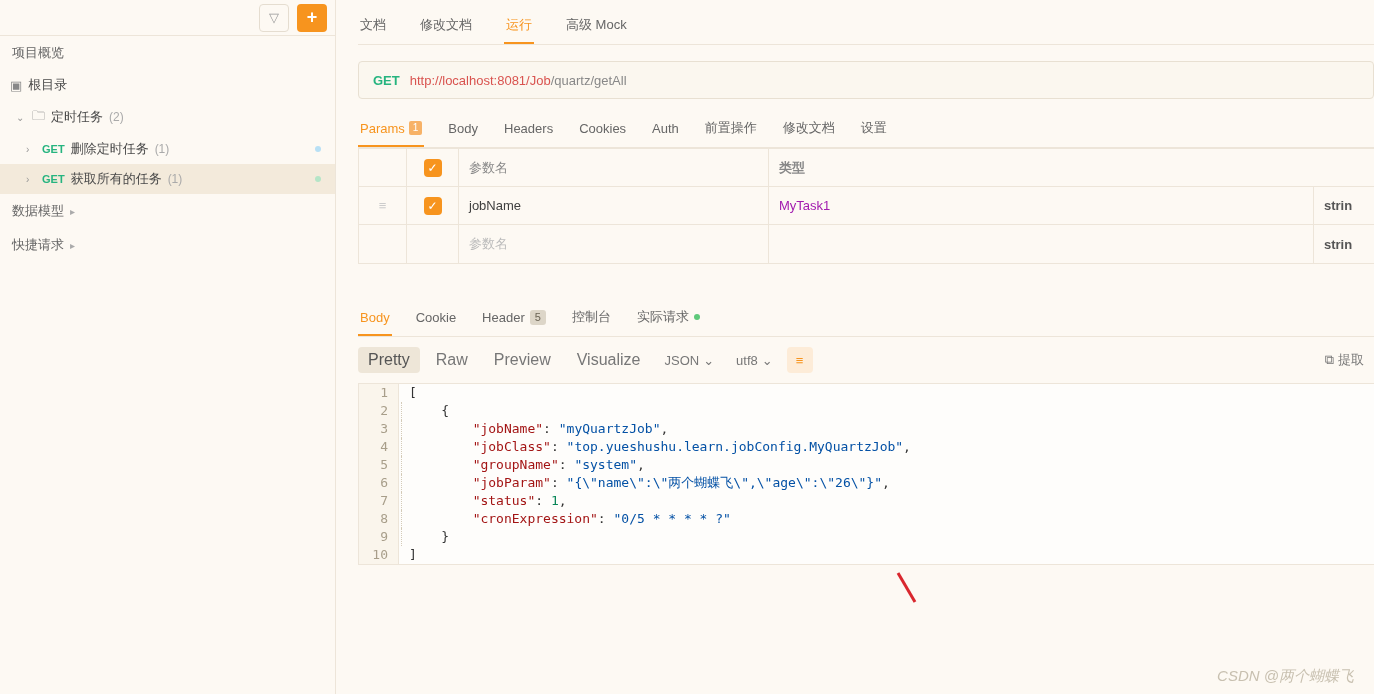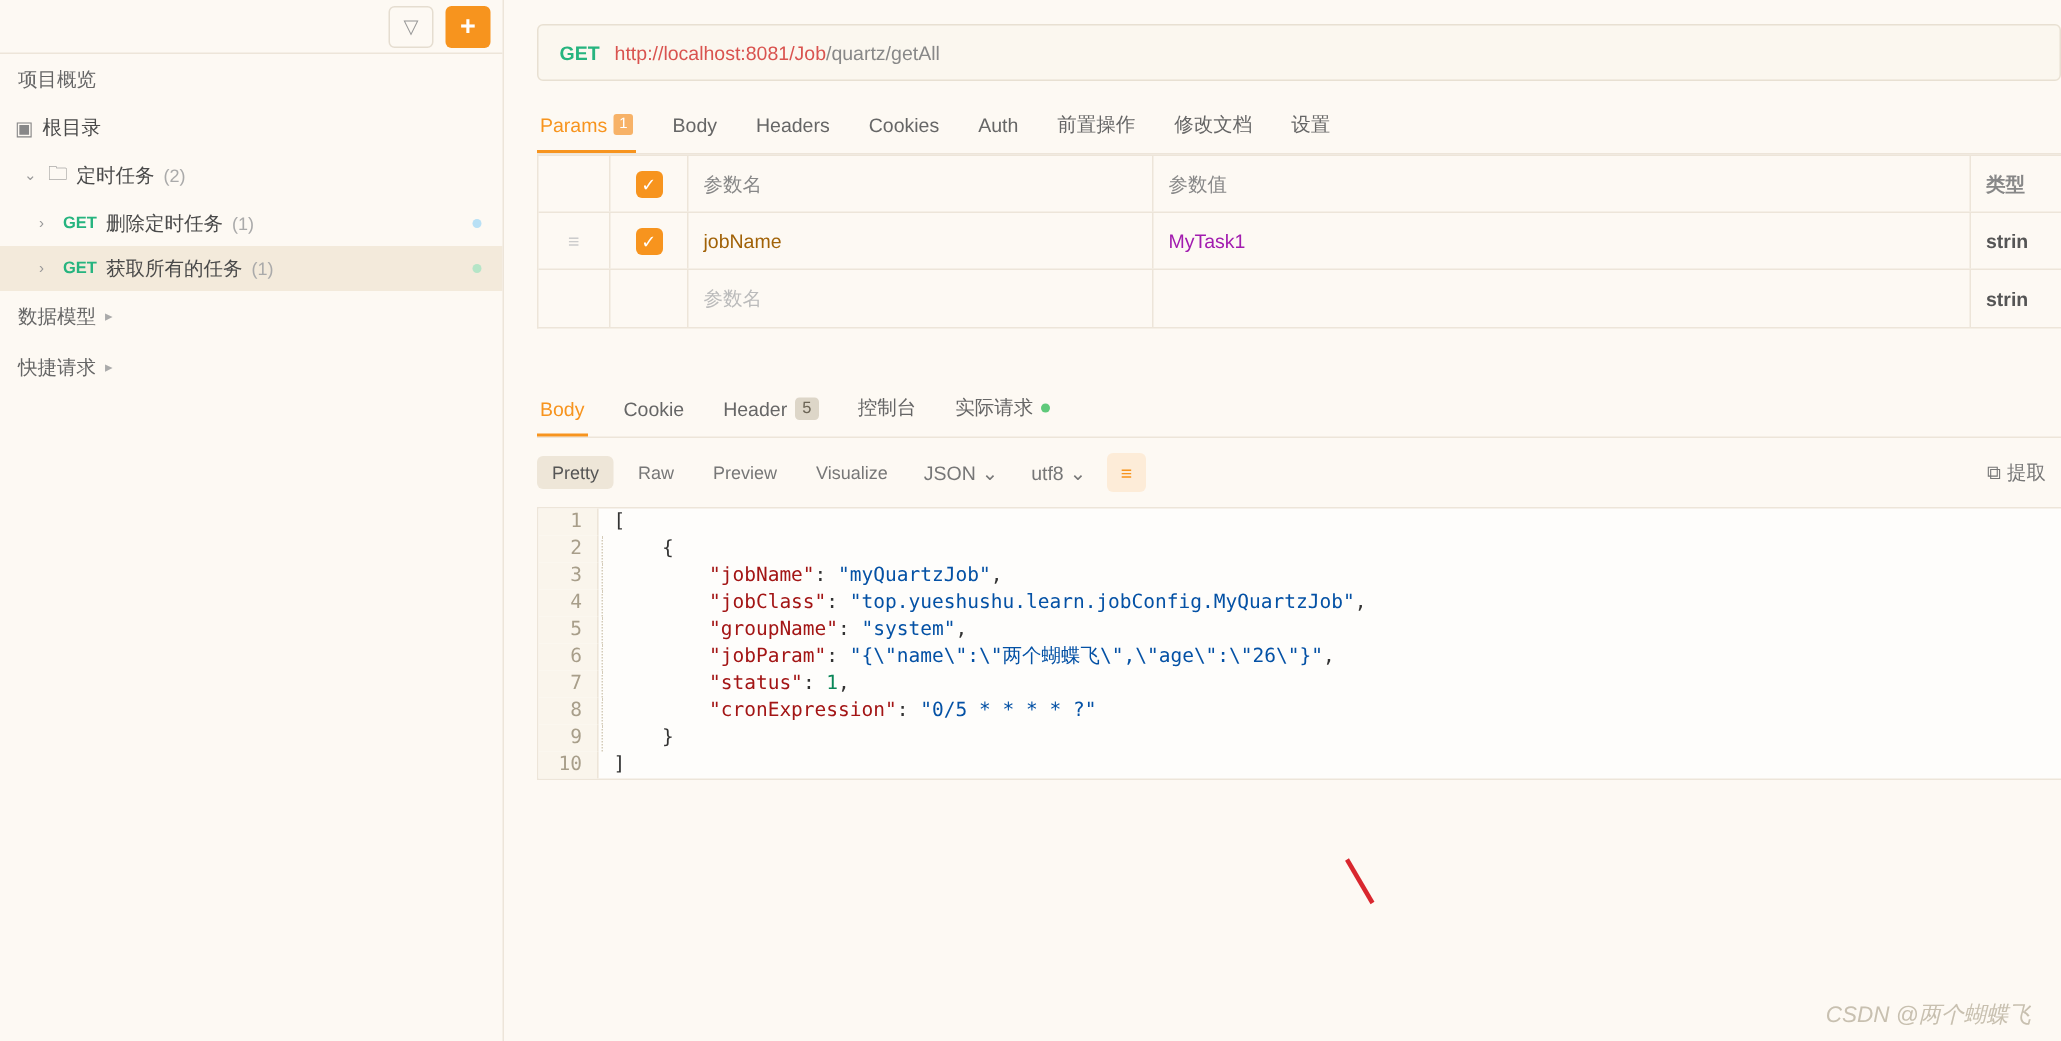--- a/index.html
+++ b/index.html
@@ -44,21 +44,21 @@
 .qc-type { width: 60px; border-right: none; font-weight: bold; }
 .chk { width: 18px; height: 18px; border-radius: 4px; background: #f7941e; color: #fff; display: flex; align-items: center; justify-content: center; font-size: 12px; }
 .placeholder { color: #bbb; }
 .response-tabs { display: flex; gap: 22px; margin-top: 36px; border-bottom: 1px solid #ede5d9; }
 .resp-tab { padding: 8px 2px; color: #666; cursor: pointer; border-bottom: 2px solid transparent; display: flex; align-items: center; gap: 5px; }
 .resp-tab.active { color: #f7941e; border-bottom-color: #f7941e; }
 .badge-num { background: #ddd6c8; color: #6b6455; font-size: 11px; border-radius: 3px; padding: 0 5px; line-height: 15px; }
 .green-dot { width: 6px; height: 6px; border-radius: 50%; background: #5fc97a; display: inline-block; }
 .toolbar { display: flex; align-items: center; gap: 6px; padding: 10px 0; justify-content: space-between; }
 .tb-left { display: flex; align-items: center; gap: 6px; }
-.tb-btn { padding: 4px 10px; border-radius: 4px; background: transparent; color: #777; cursor: pointer; font-size: 12px; }
+.tb-btn { padding: 4px 10px; border-radius: 4px; background: transparent; color: #777; cursor: pointer; font-size: 16px; }
 .tb-btn.active { background: #eee6d8; color: #555; }
 .tb-sel { padding: 4px 8px; color: #777; display: flex; align-items: center; gap: 4px; cursor: pointer; }
 .tb-icon { width: 26px; height: 26px; border-radius: 4px; display: flex; align-items: center; justify-content: center; color: #f7941e; cursor: pointer; }
 .tb-icon.filled { background: #fdecd8; }
 .extract-btn { display: flex; align-items: center; gap: 4px; color: #777; cursor: pointer; padding-right: 10px; }
 .code { border: 1px solid #ede5d9; border-right: none; font-family: Consolas, Monaco, monospace; font-size: 13px; line-height: 18px; background: #fefdfb; }
 .code-line { display: flex; }
 .gutter { width: 40px; text-align: right; padding-right: 10px; color: #a89e8a; background: #faf5ec; user-select: none; border-right: 1px solid #ede5d9; }
 .code-txt { padding-left: 10px; white-space: pre; }
 .brace-line { border-left: 1px dotted #d4cbb8; margin-left: 2px; padding-left: 8px; }
@@ -111,20 +111,26 @@
       <span>数据模型</span>
       <span class="caret">▸</span>
     </div>
   <div class="nav-item">
       <span>快捷请求</span>
       <span class="caret">▸</span>
     </div>
 </div>
 
 <div class="main">
+  <div class="tabs">
+    <div class="tab">文档</div>
+    <div class="tab">修改文档</div>
+    <div class="tab active">运行</div>
+    <div class="tab">高级 Mock</div>
+  </div>
 
   <div class="url-bar">
     <span class="method">GET</span>
     <span><span class="host">http://localhost:8081/Job</span><span class="path">/quartz/getAll</span></span>
   </div>
 
   <div class="sub-tabs">
     <div class="sub-tab active">
         <span>Params</span>
         <span class="badge">1</span>
@@ -139,29 +145,28 @@
   </div>
 
 
   <div class="qtable">
     <div class="qrow">
       <div class="qcell qc-drag"></div>
       <div class="qcell qc-check">
           <div class="chk">✓</div>
         </div>
       <div class="qcell qc-name">参数名</div>
-      <div class="qcell qc-value">参数值</div>
       <div class="qcell qc-type">类型</div>
     </div>
     <div class="qrow">
       <div class="qcell qc-drag">≡</div>
       <div class="qcell qc-check">
           <div class="chk">✓</div>
         </div>
-      <div class="qcell qc-name" style="color:#a16207">jobName</div>
+      <div class="qcell qc-name" style="color:#404040">jobName</div>
       <div class="qcell qc-value" style="color:#a21caf">MyTask1</div>
       <div class="qcell qc-type" style="color:#555">strin</div>
     </div>
     <div class="qrow">
       <div class="qcell qc-drag"></div>
       <div class="qcell qc-check"></div>
       <div class="qcell qc-name placeholder">参数名</div>
       <div class="qcell qc-value"></div>
       <div class="qcell qc-type" style="color:#555">strin</div>
     </div>

